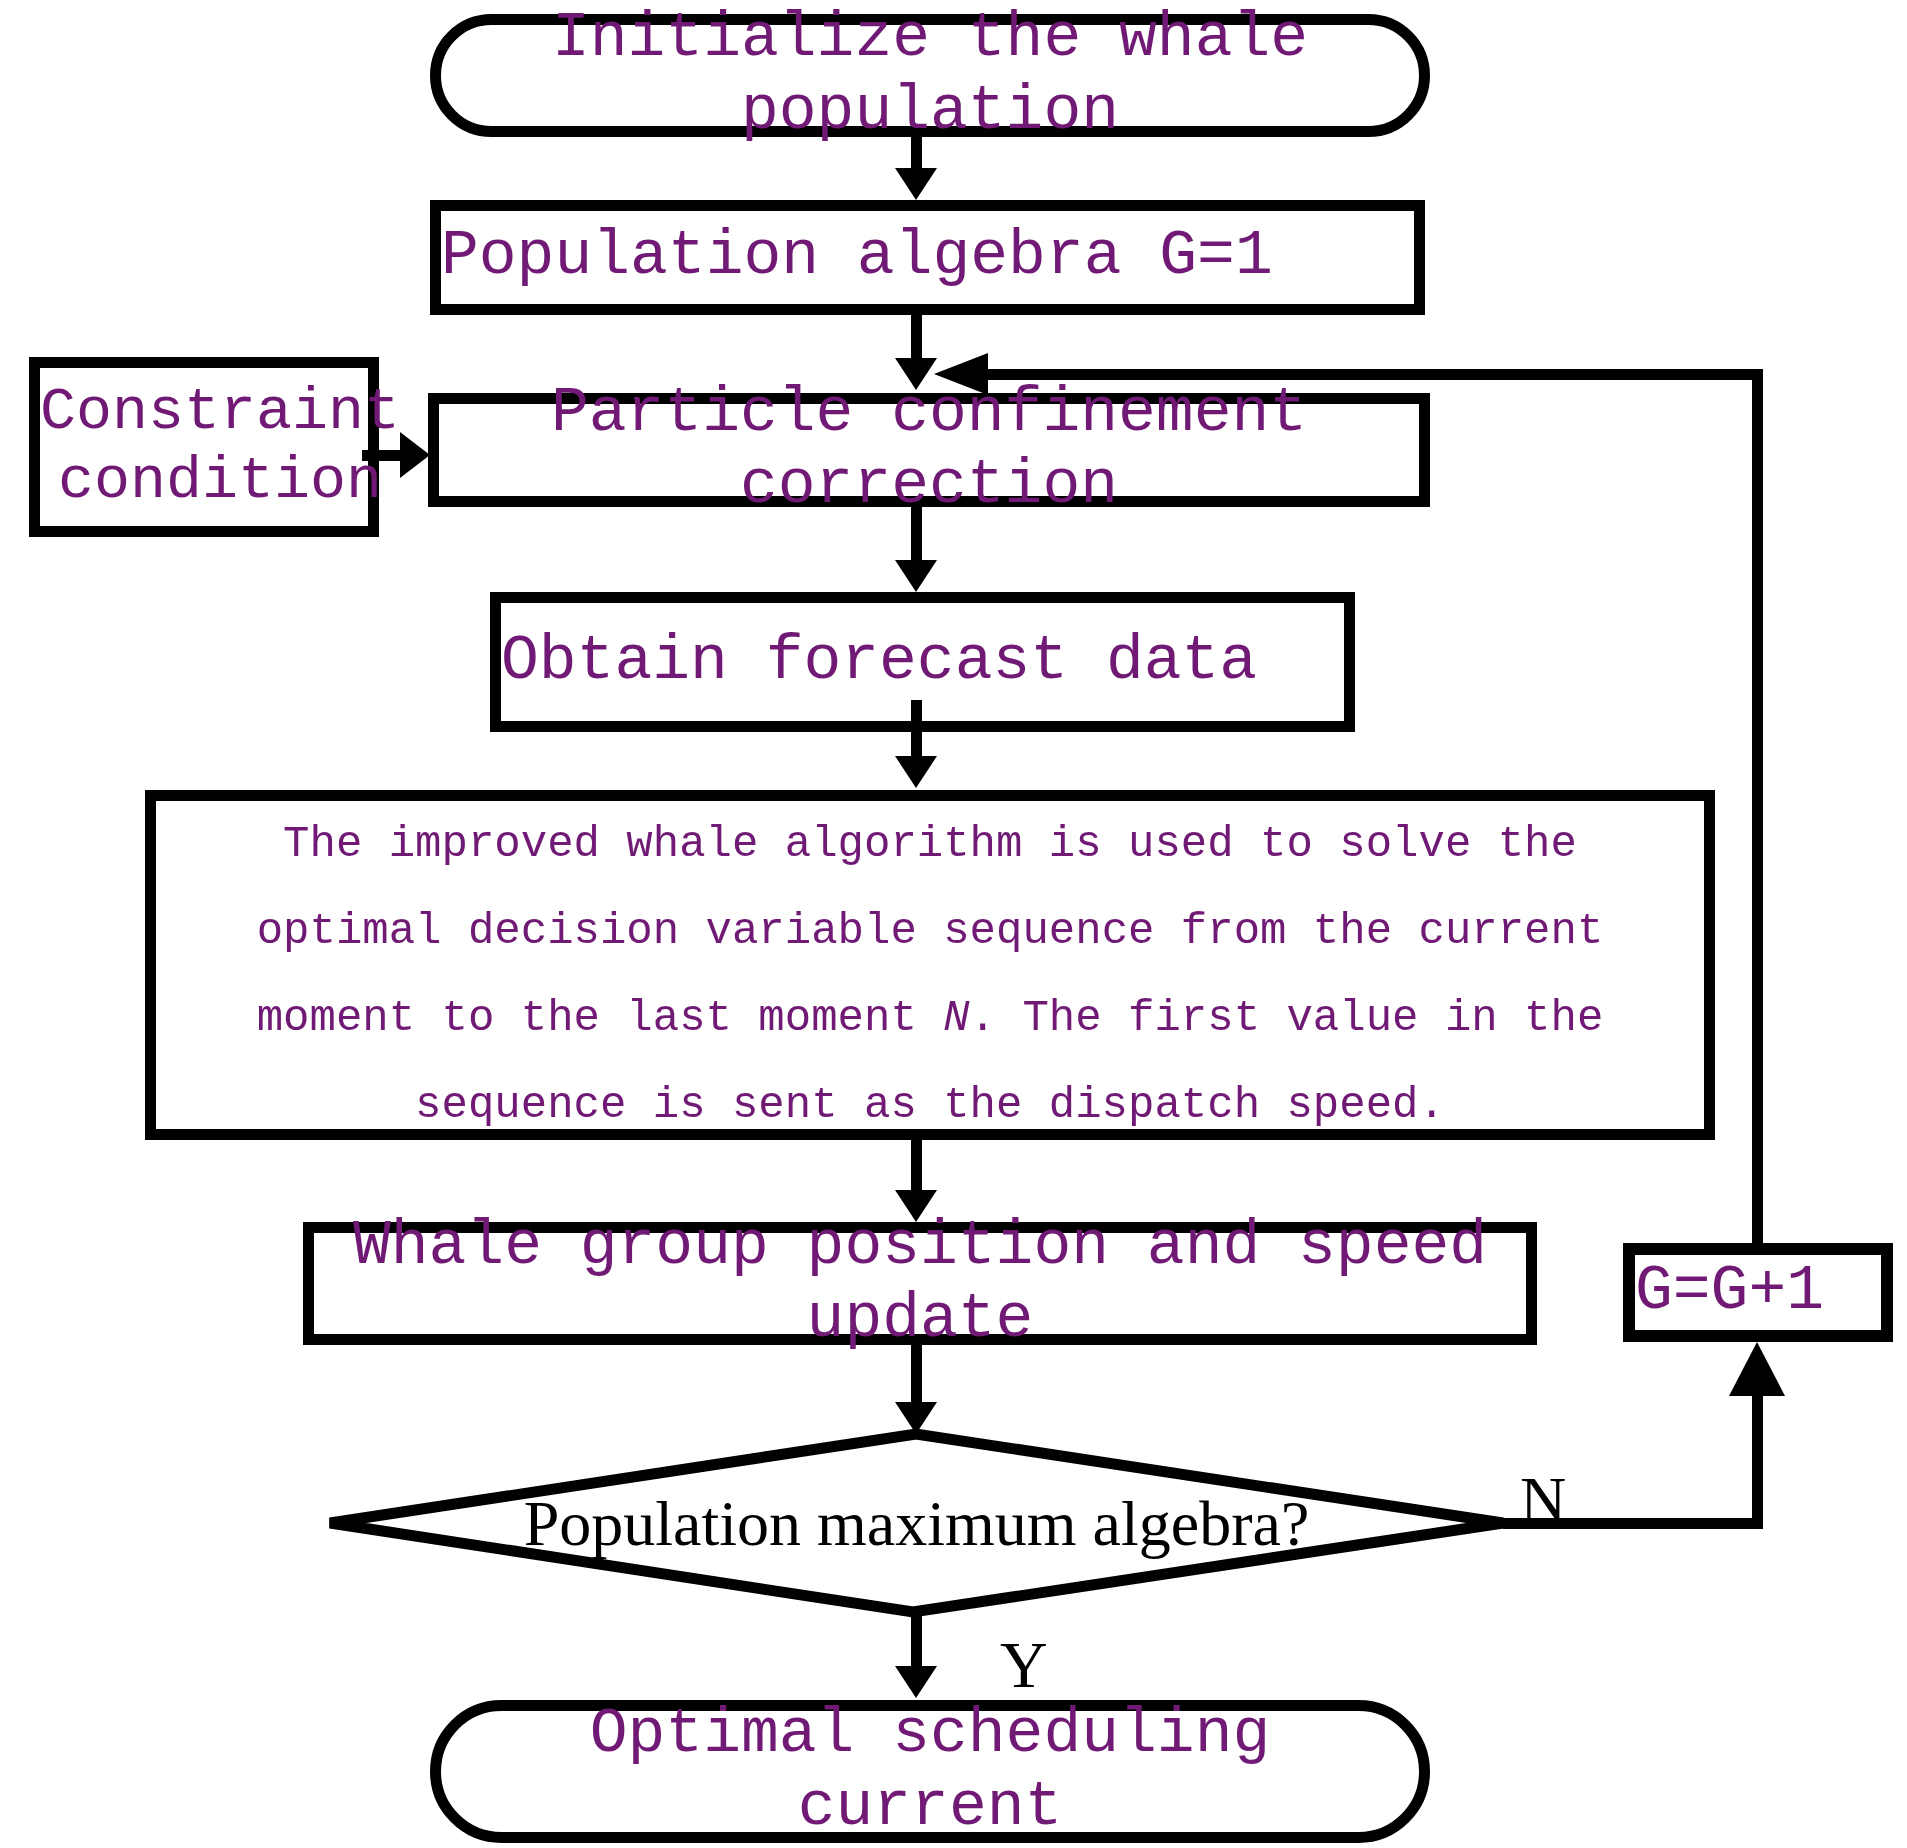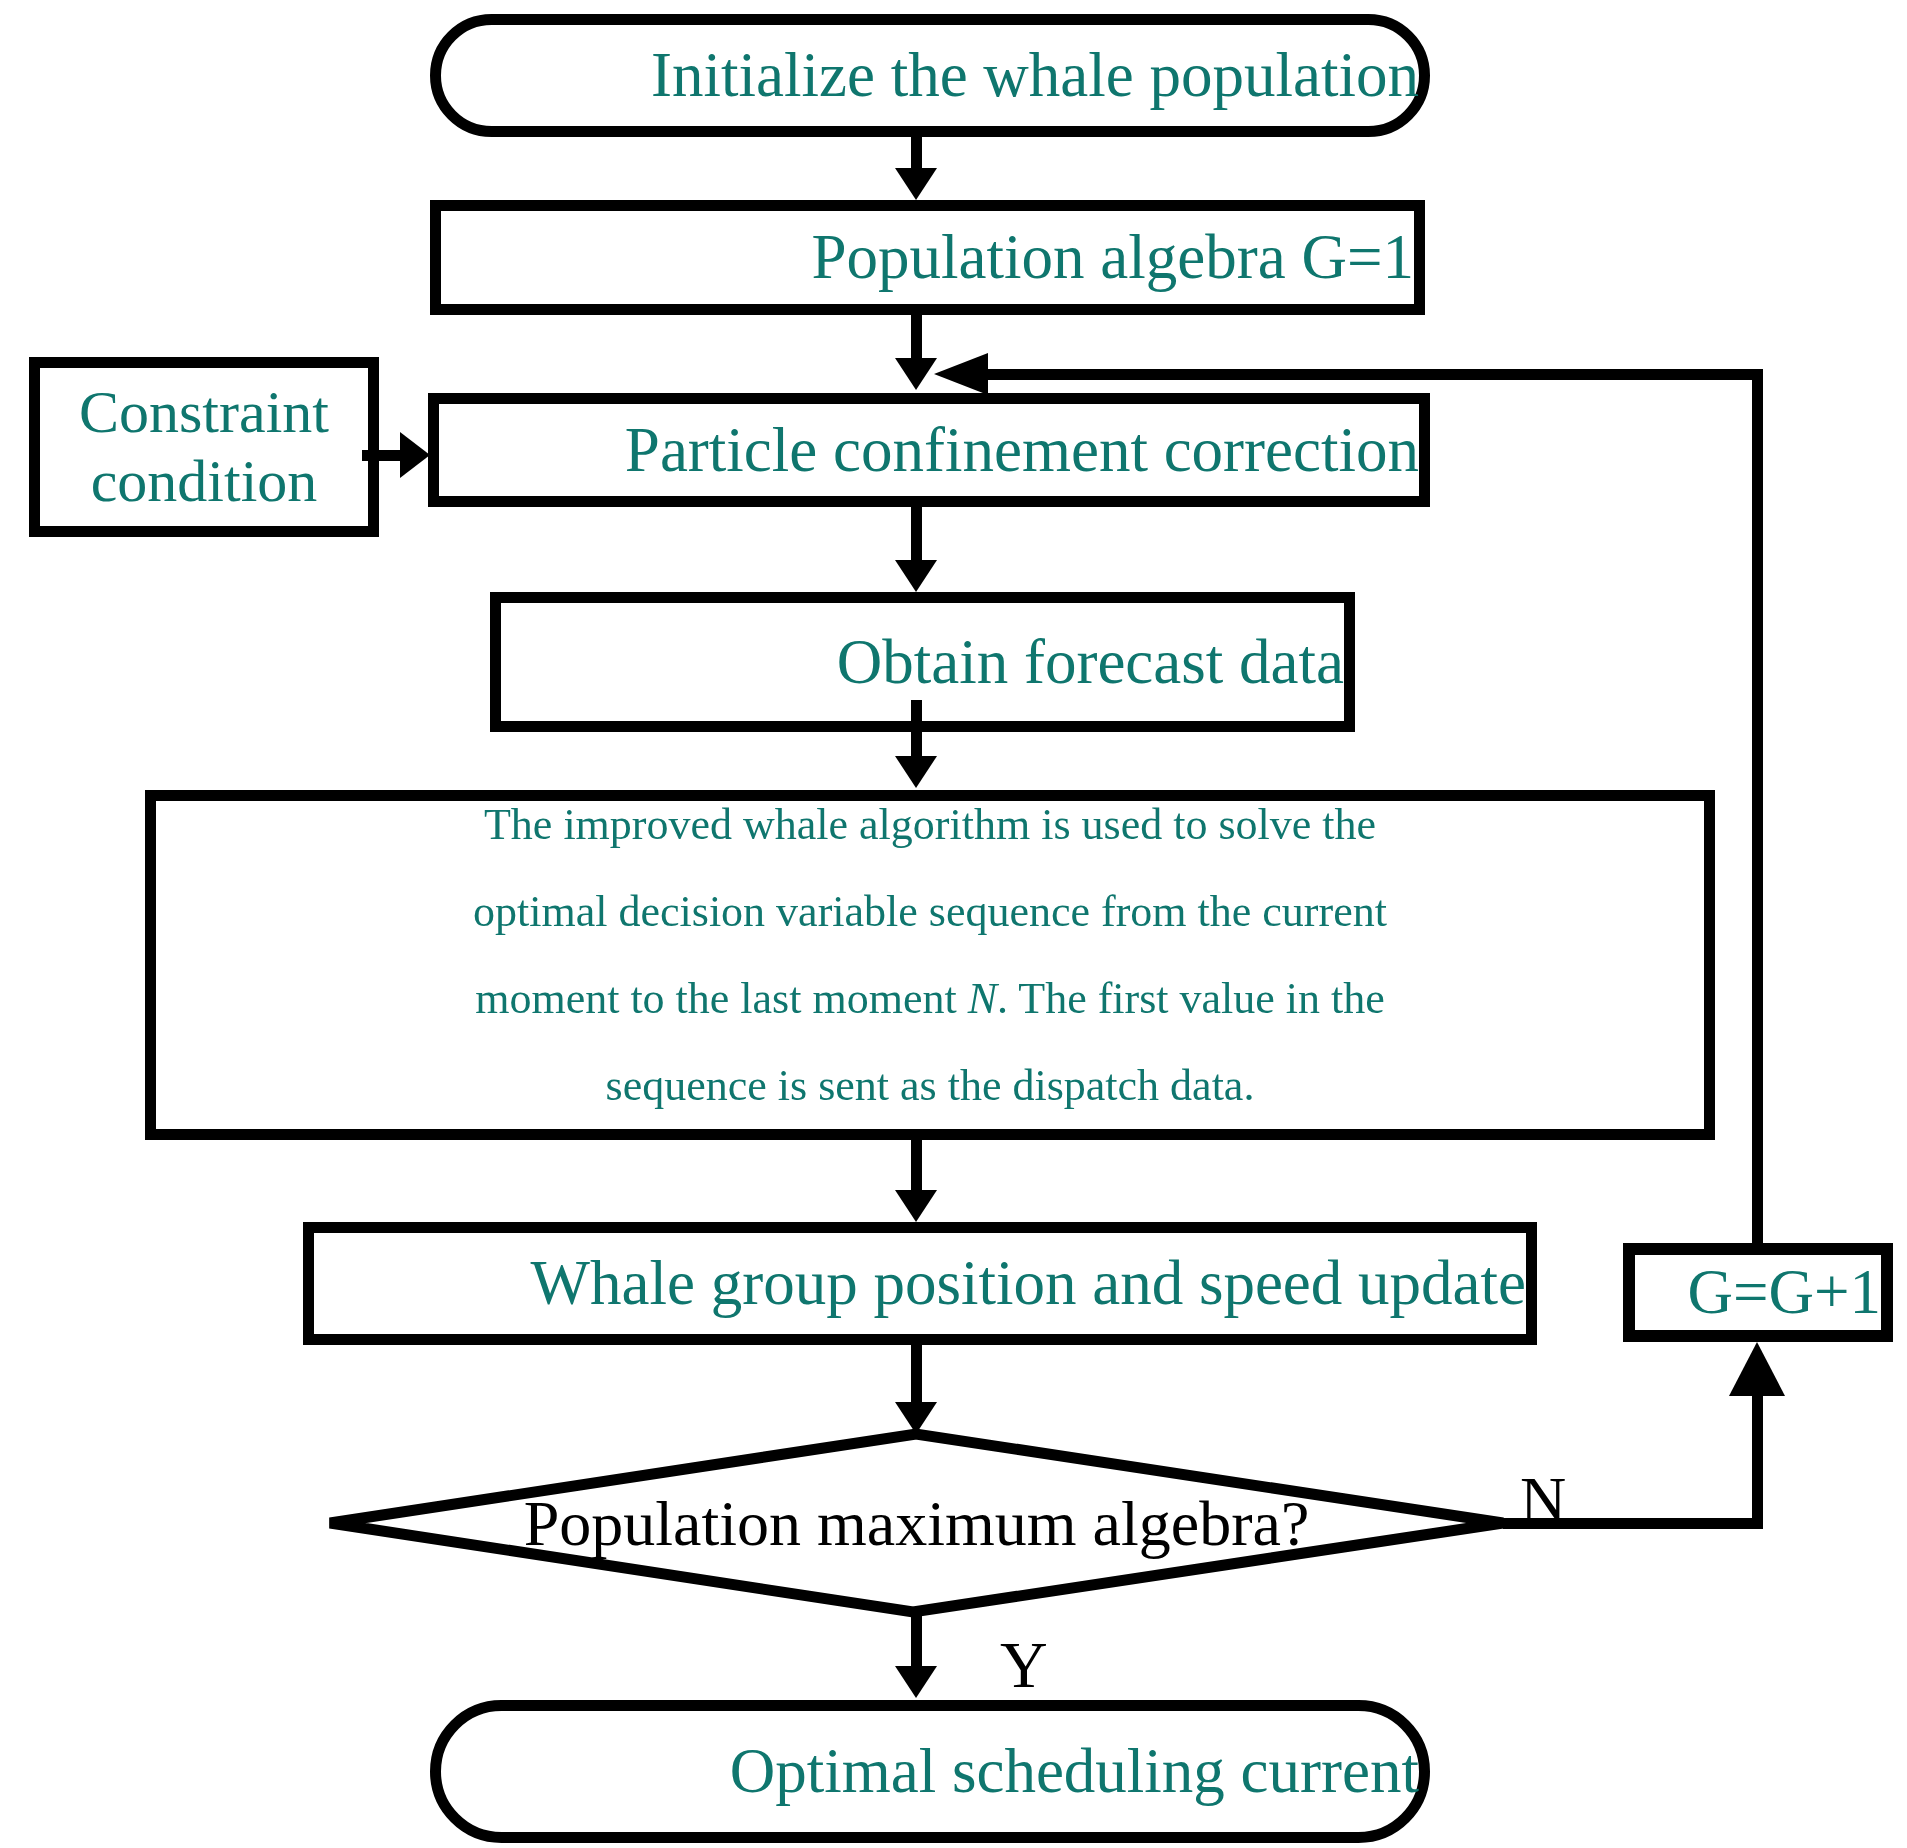--- a/index.html
+++ b/index.html
@@ -11,25 +11,26 @@
     color:#000;
     overflow:hidden;
   }
   .node{
     position:absolute;
     box-sizing:border-box;
     border:11px solid #000;
     background:#fff;
     display:flex;
     align-items:center;
-    justify-content:flex-end;
+    justify-content:flex-start;
     text-align:center;
     font-size:63px;
     line-height:1.15;
-    color:#0f766e;
+    color:#701a75;
+    font-family:Liberation Mono, monospace;
   }
   .stadium{border-radius:70px;}
   .multiline{flex-direction:column;}
   .solvebox{font-size:44px;line-height:87px;}
   .solveline{white-space:nowrap;}
   .vline,.hline{position:absolute;background:#000;}
   .ah{position:absolute;width:0;height:0;}
   .ah-down{border-left:21px solid transparent;border-right:21px solid transparent;border-top:32px solid #000;}
   .ah-up{border-left:28px solid transparent;border-right:28px solid transparent;border-bottom:54px solid #000;}
   .ah-right{border-top:23px solid transparent;border-bottom:23px solid transparent;border-left:30px solid #000;}
@@ -64,21 +65,21 @@
   </div>
 
   <div class="node" style="left:490px;top:592px;width:865px;height:140px;">
     <span>Obtain forecast data</span>
   </div>
 
   <div class="node multiline solvebox" style="left:145px;top:790px;width:1570px;height:350px;">
     <div class="solveline">The improved whale algorithm is used to solve the</div>
     <div class="solveline">optimal decision variable sequence from the current</div>
     <div class="solveline"><span>moment to the last moment </span><i>N</i><span>. The first value in the</span></div>
-    <div class="solveline">sequence is sent as the dispatch data.</div>
+    <div class="solveline">sequence is sent as the dispatch speed.</div>
   </div>
 
   <div class="node" style="left:303px;top:1222px;width:1234px;height:123px;">
     <span>Whale group position and speed update</span>
   </div>
 
   <div class="node" style="left:1623px;top:1243px;width:270px;height:99px;border-width:12px;">
     <span>G=G+1</span>
   </div>
 

